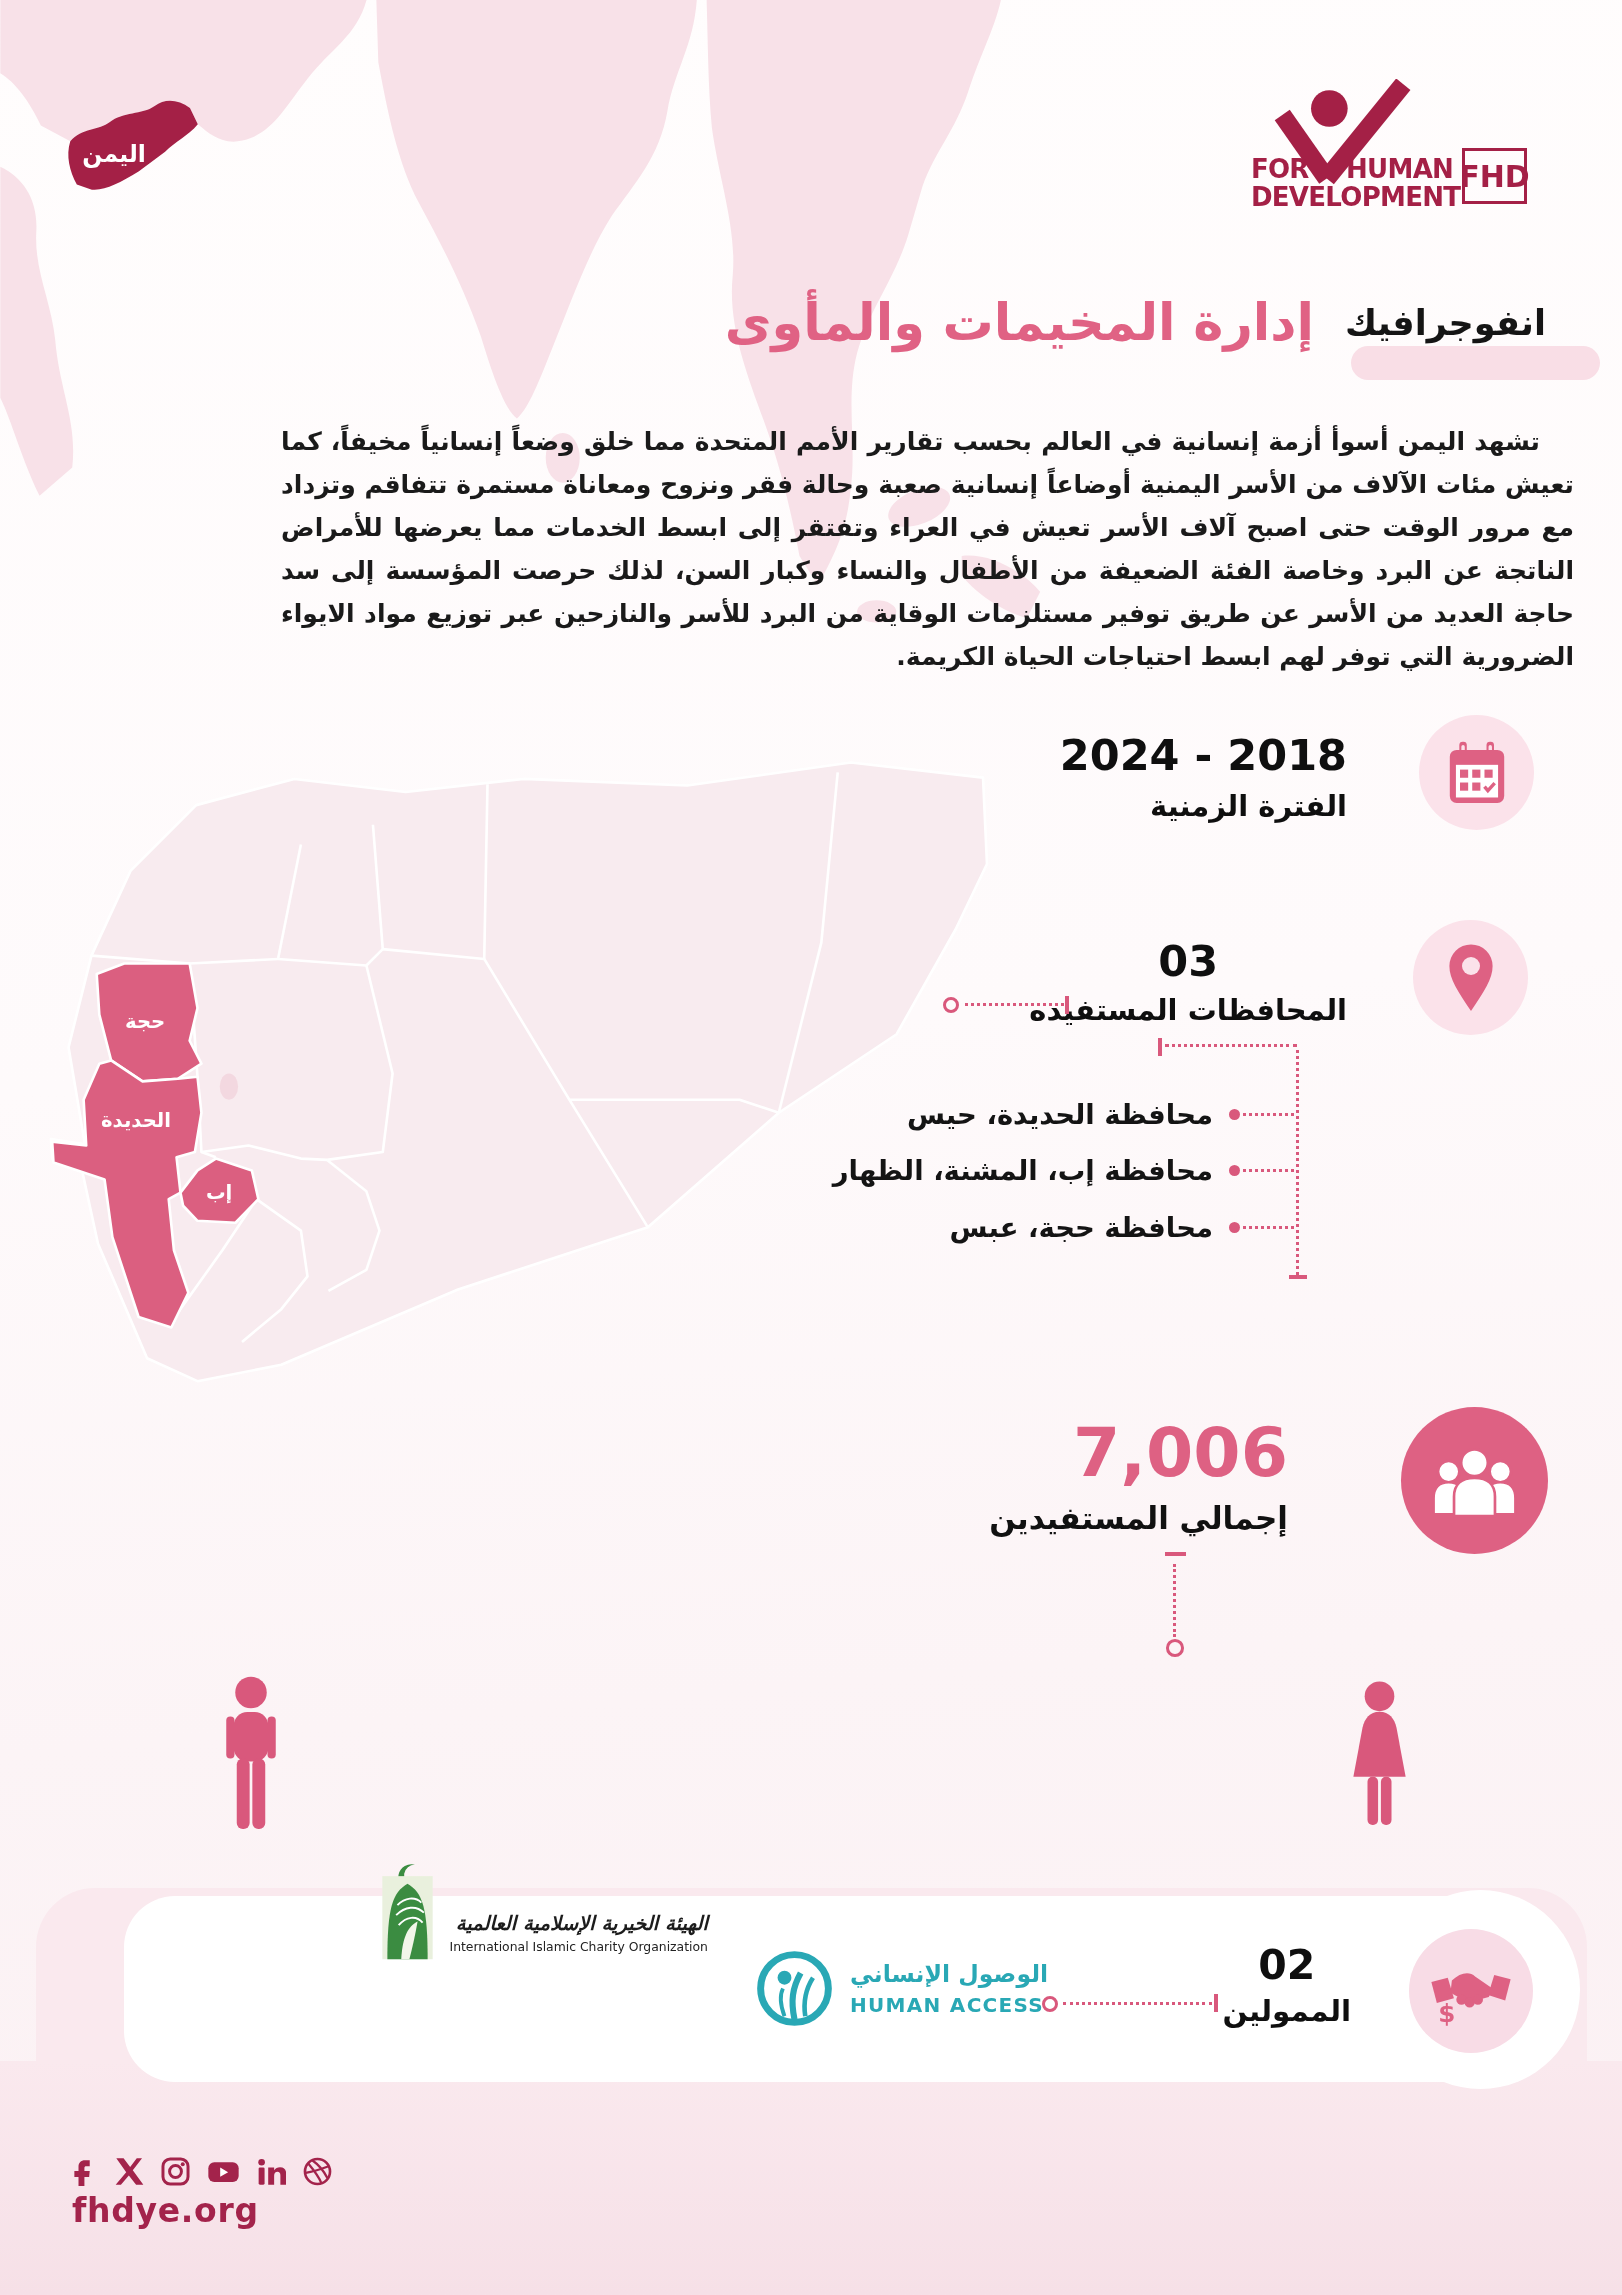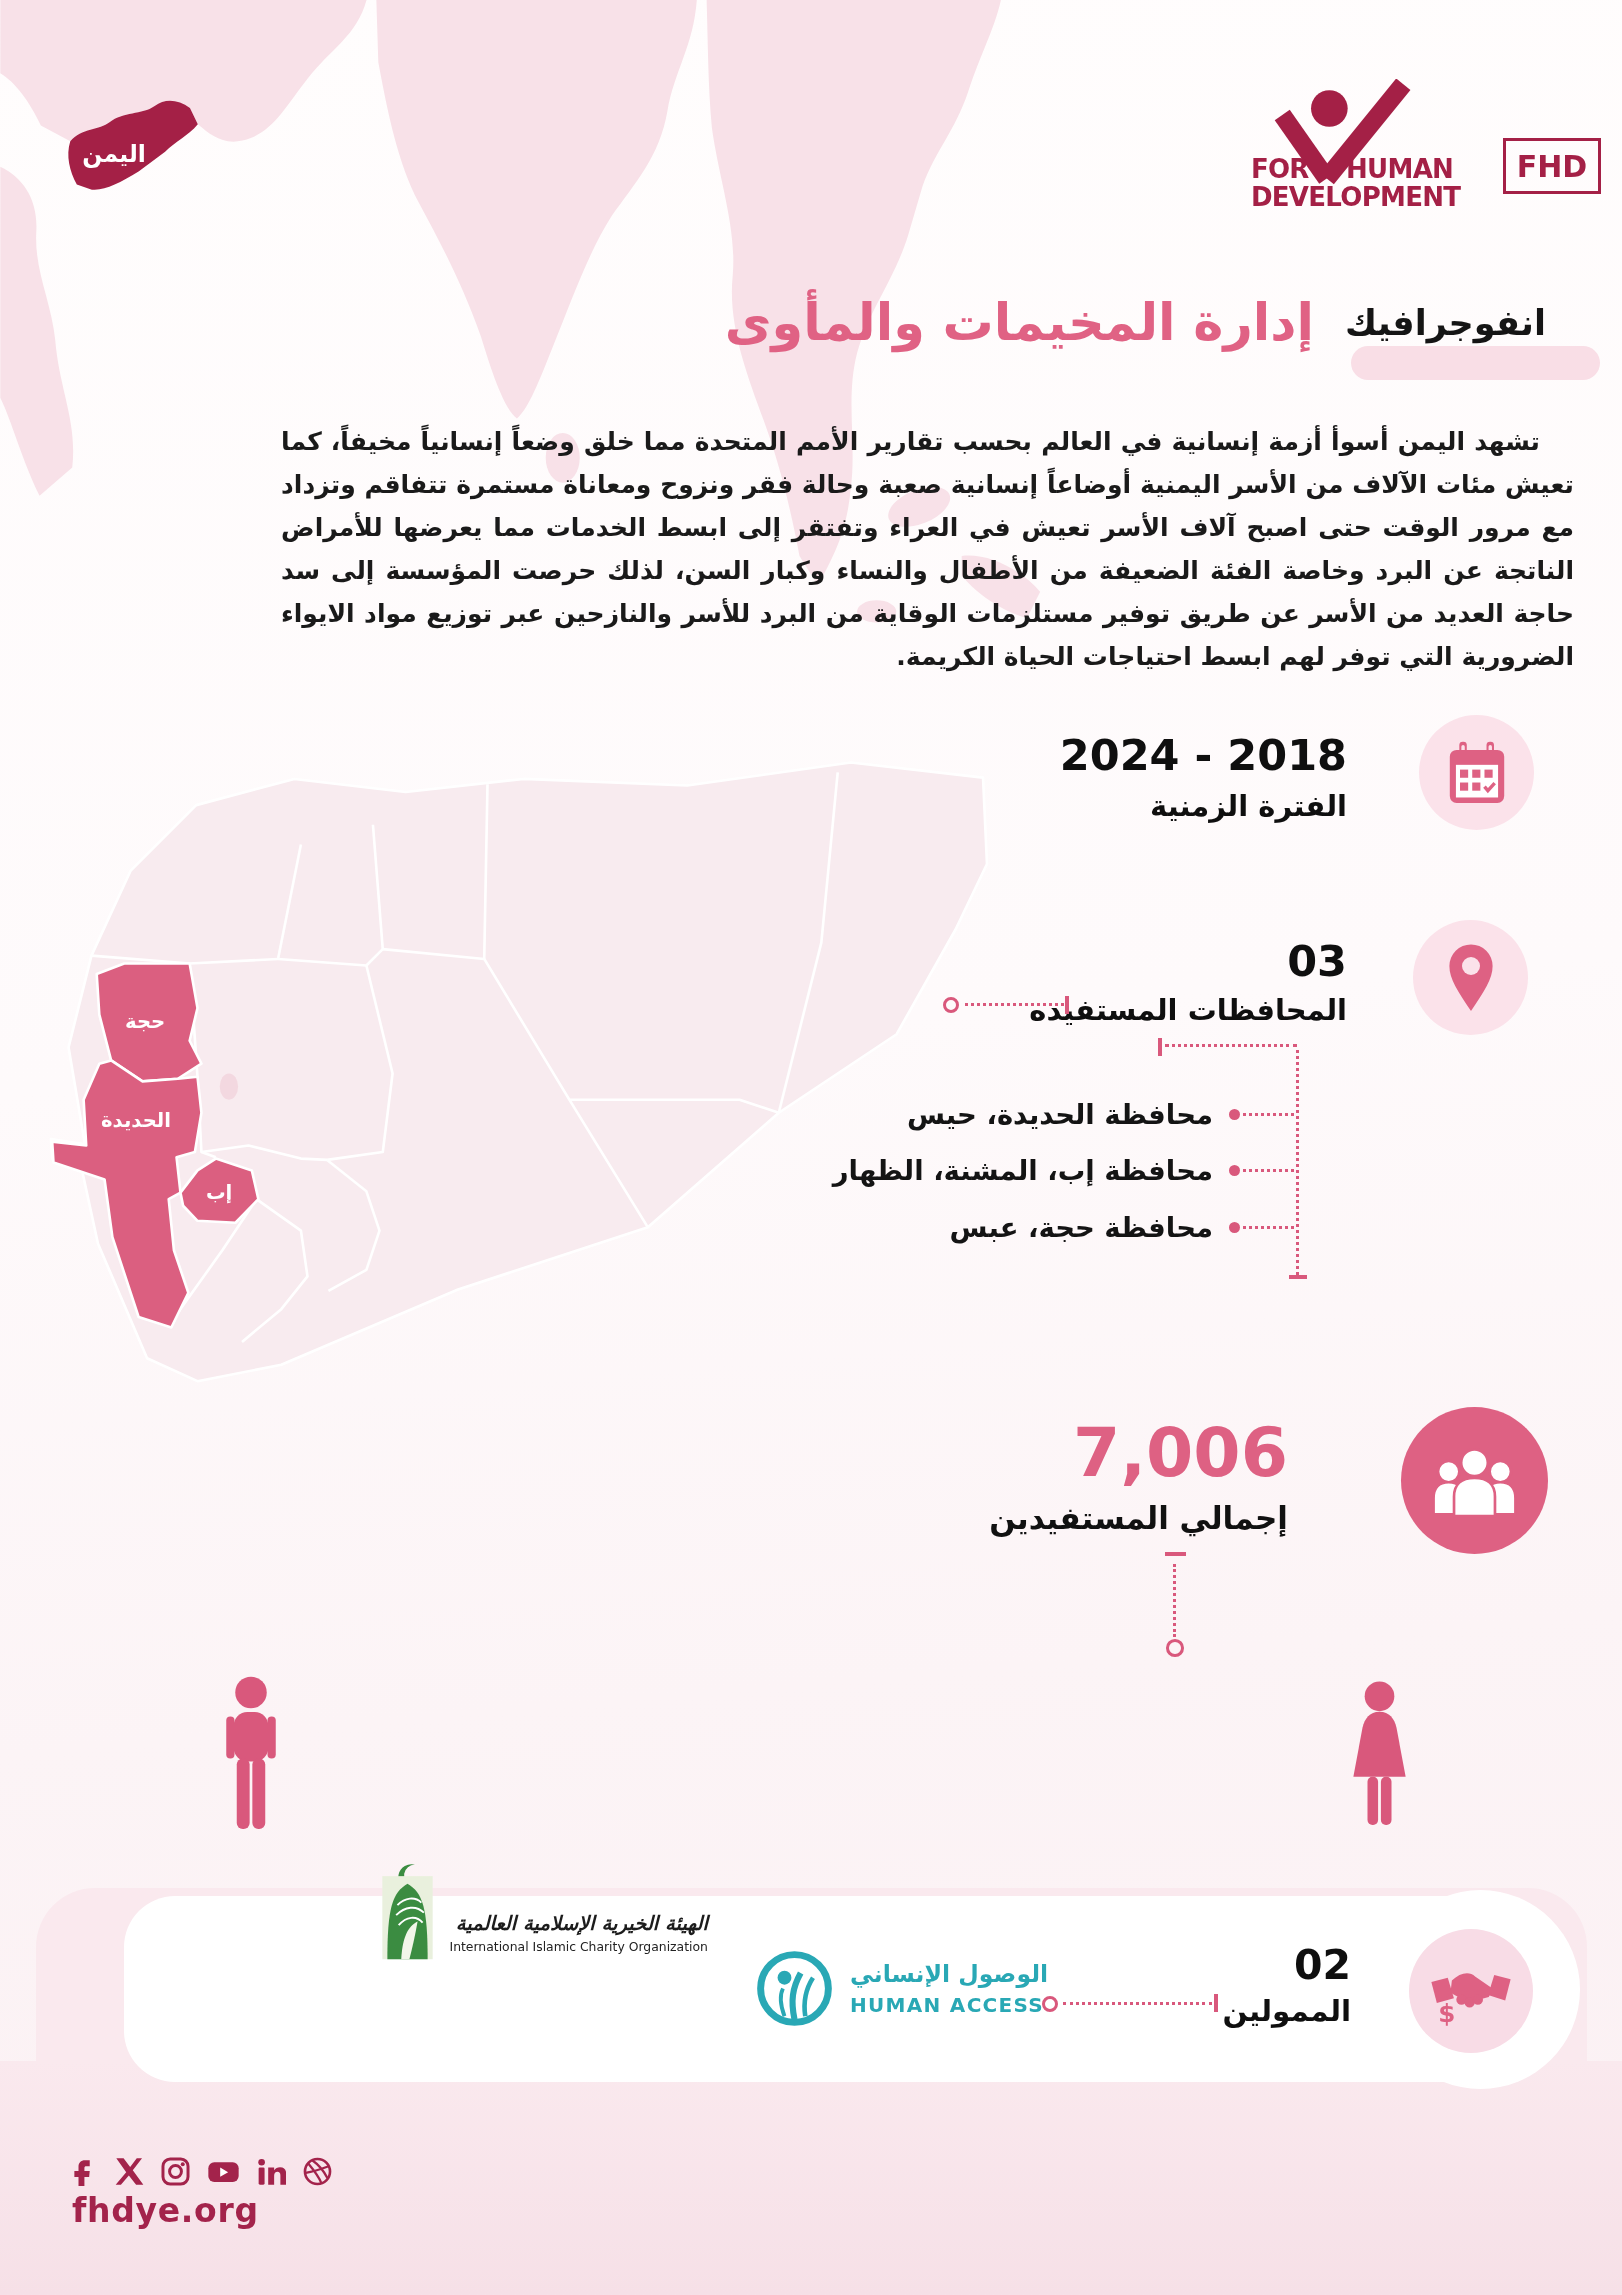--- a/index.html
+++ b/index.html
@@ -23,21 +23,21 @@
   .title-row { display:flex; align-items:center; gap:31px; z-index:2; }
   .kicker { font-size:35px; font-weight:bold; color:#151515; position:relative; z-index:2; }
   .main-title { font-size:51px; font-weight:bold; color:#E06284; white-space:nowrap; }
   .kicker-pill { background:#F9DEE6; border-radius:18.3px; z-index:1; }
 
   .intro { font-size:25px; line-height:1.72; font-weight:600; color:#1a1a1a;
            text-align:justify; text-indent:34px; }
 
   
   .stat-circle { border-radius:50%; display:flex; align-items:center; justify-content:center; }
-  .stat-value { font-size:43px; font-weight:bold; color:#0f0f0f; text-align:right; }
+  .stat-value { font-size:43px; font-weight:bold; color:#0f0f0f; text-align:center; }
   .stat-label { font-size:29px; font-weight:bold; color:#0f0f0f; text-align:right; }
 
   .dotline-h { border-top:3.3px dotted #D9587C; }
   .dotline-v { border-left:3.3px dotted #D9587C; }
   .dash-v { background:#D9587C; width:3.9px; }
   .dash-h { background:#D9587C; height:3.9px; }
   .open-circle { border:3.3px solid #D9587C; border-radius:50%; background:transparent; }
   .bullet { width:11px; height:11px; border-radius:50%; background:#D9587C; }
   .gov-item { font-size:27.5px; font-weight:600; color:#141414; text-align:left; white-space:nowrap; }
 
@@ -90,21 +90,21 @@
 
   <div class="abs" style="left:1900; top:110; left:1243px; top:72px; width:308px; height:177px; z-index:2;">
     <svg class="abs" style="left:26px; top:6.5px;" width="177" height="108" viewBox="0 0 270 165">
       <path d="M20,55 L88,152" stroke="#A42046" stroke-width="28" fill="none"></path>
       <path d="M88,152 L205,8" stroke="#A42046" stroke-width="28" fill="none"></path>
       <circle cx="92" cy="45" r="28" fill="#A42046"></circle>
     </svg>
     <div class="abs brand-word" style="left:7.9px; top:82px;">FOR</div>
     <div class="abs brand-word" style="left:103px; top:82px;">HUMAN</div>
     <div class="abs brand-word" style="left:7.9px; top:110px;">DEVELOPMENT</div>
-    <div class="abs fhd-box" style="left:219px; top:66px; width:98px; height:56px;margin-left:41px;">
+    <div class="abs fhd-box" style="left:219px; top:76px; width:65px; height:56px;">
       <span>FHD</span>
     </div>
   </div>
 
   <div class="abs kicker-pill" style="right:23px; top:346px; width:249px; height:34px;"></div>
   <div class="abs title-row rtl" style="right:77px; top:293px;">
     <span class="kicker">انفوجرافيك</span>
     <span class="main-title">إدارة المخيمات والمأوى</span>
   </div>
 

